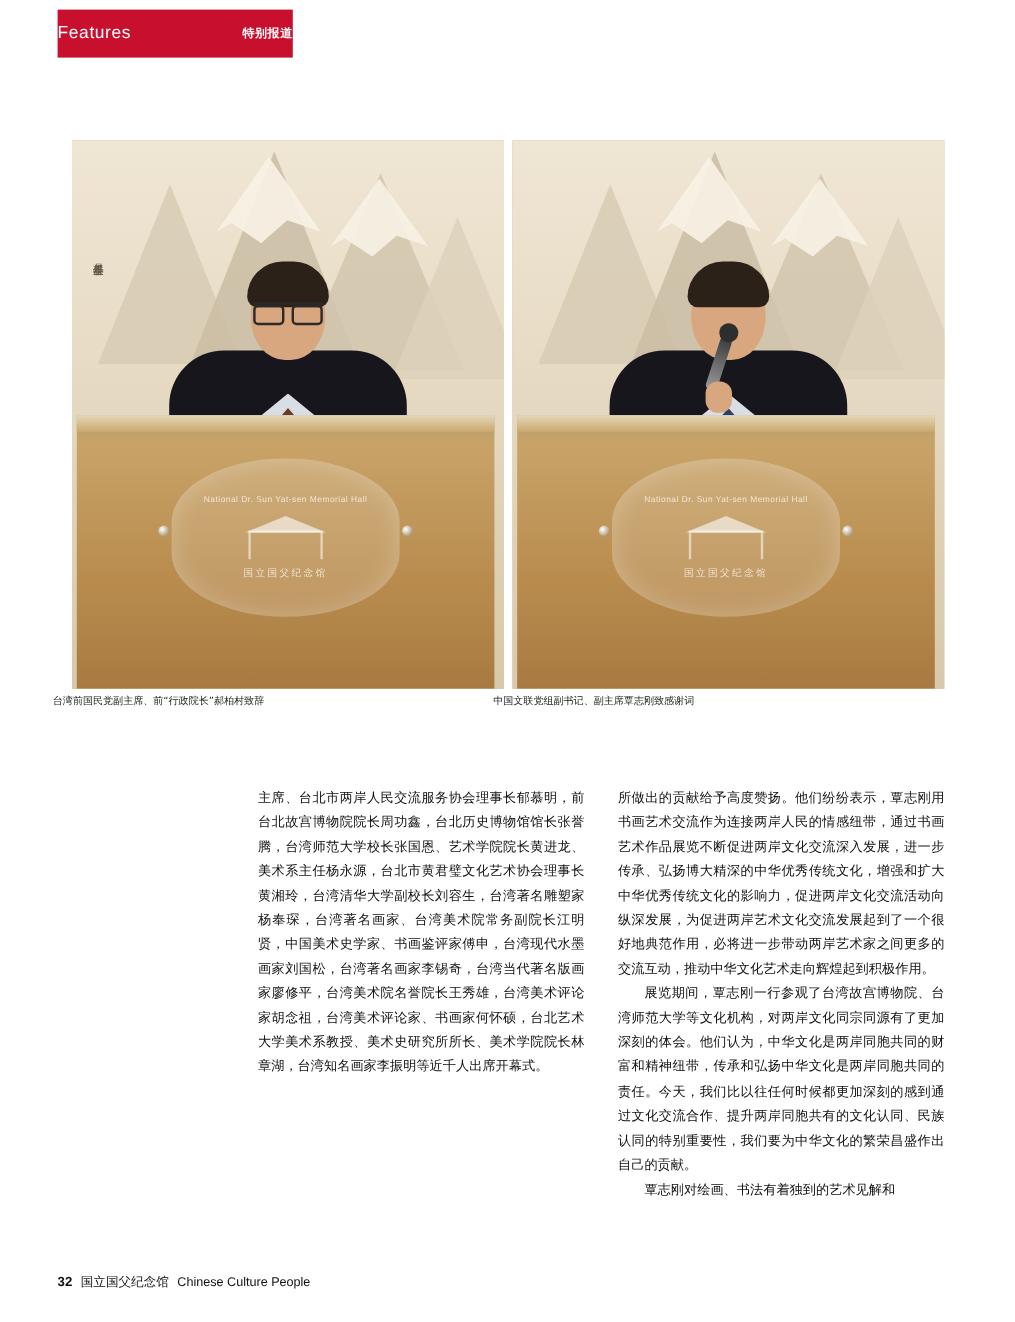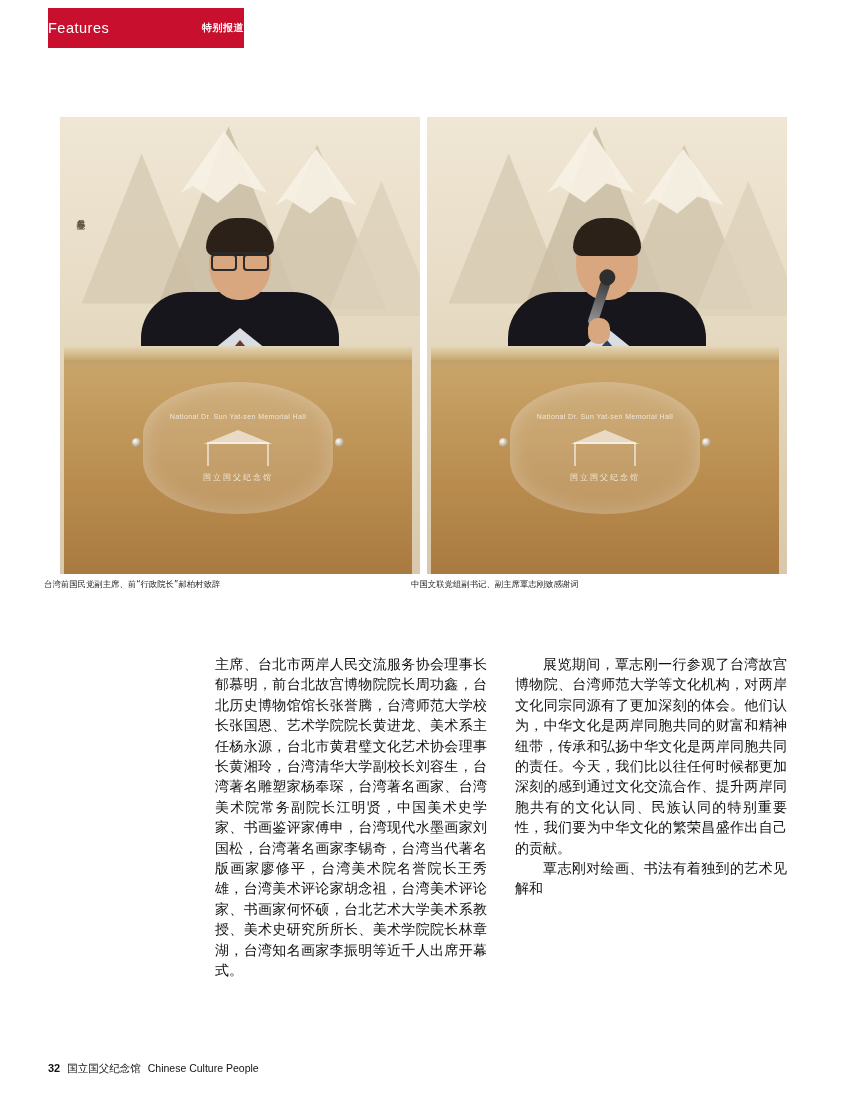--- a/index.html
+++ b/index.html
@@ -286,22 +286,22 @@
   .body-cols {
     position: absolute;
     left: 215px;
     top: 655px;
     width: 572px;
     display: flex;
     gap: 28px;
   }
   .col {
     width: 272px;
-    font-family: Liberation Serif, serif;
-    font-size: 14px;
+    font-family: Liberation Sans, sans-serif;
+    font-size: 11px;
     line-height: 20.4px;
     color: #101010;
     text-align: justify;
     text-justify: inter-character;
   }
   .col p { margin: 0; }
   .col p.indent { text-indent: 2em; }
 
   
   .footer {
@@ -421,20 +421,21 @@
 <div class="captions">
   <div class="caption">台湾前国民党副主席、前“行政院长”郝柏村致辞</div>
   <div class="caption">中国文联党组副书记、副主席覃志刚致感谢词</div>
 </div>
 
 <div class="body-cols">
   <div class="col">
     <p>主席、台北市两岸人民交流服务协会理事长郁慕明，前台北故宫博物院院长周功鑫，台北历史博物馆馆长张誉腾，台湾师范大学校长张国恩、艺术学院院长黄进龙、美术系主任杨永源，台北市黄君璧文化艺术协会理事长黄湘玲，台湾清华大学副校长刘容生，台湾著名雕塑家杨奉琛，台湾著名画家、台湾美术院常务副院长江明贤，中国美术史学家、书画鉴评家傅申，台湾现代水墨画家刘国松，台湾著名画家李锡奇，台湾当代著名版画家廖修平，台湾美术院名誉院长王秀雄，台湾美术评论家胡念祖，台湾美术评论家、书画家何怀硕，台北艺术大学美术系教授、美术史研究所所长、美术学院院长林章湖，台湾知名画家李振明等近千人出席开幕式。</p>
   </div>
   <div class="col">
+    <p>所做出的贡献给予高度赞扬。他们纷纷表示，覃志刚用书画艺术交流作为连接两岸人民的情感纽带，通过书画艺术作品展览不断促进两岸文化交流深入发展，进一步传承、弘扬博大精深的中华优秀传统文化，增强和扩大中华优秀传统文化的影响力，促进两岸文化交流活动向纵深发展，为促进两岸艺术文化交流发展起到了一个很好地典范作用，必将进一步带动两岸艺术家之间更多的交流互动，推动中华文化艺术走向辉煌起到积极作用。</p>
     <p class="indent">展览期间，覃志刚一行参观了台湾故宫博物院、台湾师范大学等文化机构，对两岸文化同宗同源有了更加深刻的体会。他们认为，中华文化是两岸同胞共同的财富和精神纽带，传承和弘扬中华文化是两岸同胞共同的责任。今天，我们比以往任何时候都更加深刻的感到通过文化交流合作、提升两岸同胞共有的文化认同、民族认同的特别重要性，我们要为中华文化的繁荣昌盛作出自己的贡献。</p>
     <p class="indent">覃志刚对绘画、书法有着独到的艺术见解和</p>
   </div>
 </div>
 
 <div class="footer">
   <span class="pageno">32</span>
   <span class="cn">国立国父纪念馆</span>
   <span class="en">Chinese Culture People</span>
 </div>

